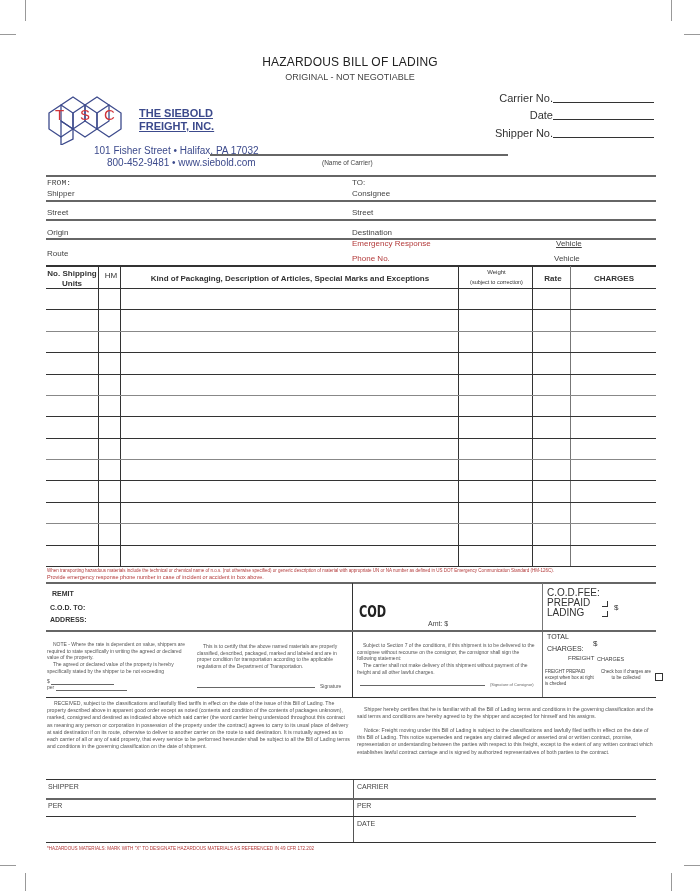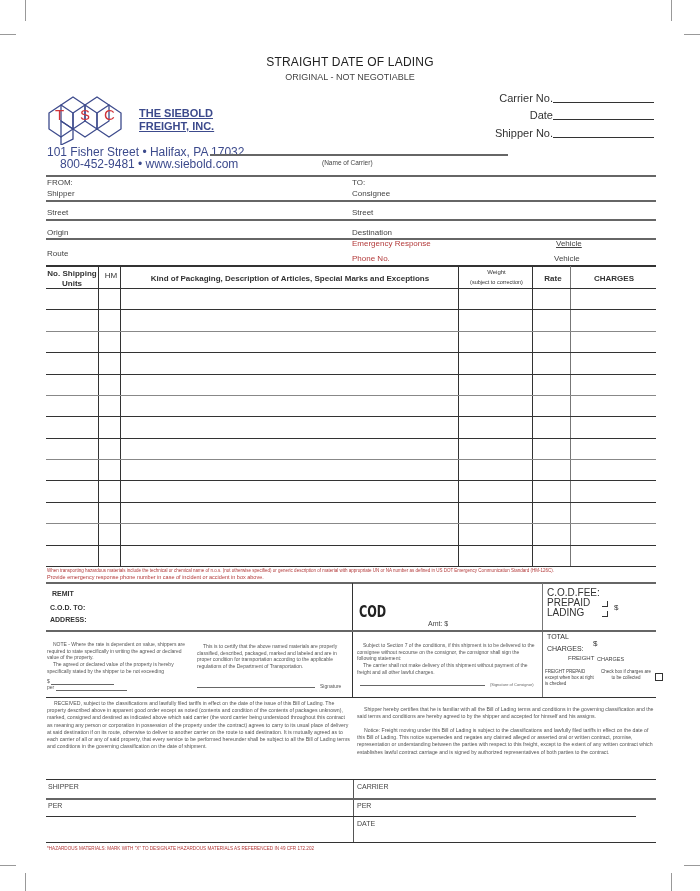--- a/index.html
+++ b/index.html
@@ -4,21 +4,21 @@
 <style>
   html,body{margin:0;padding:0;background:#fff;}
   body{width:700px;height:891px;position:relative;overflow:hidden;font-family:"Liberation Sans",sans-serif;color:#333;}
   .abs{position:absolute;}
   .crop{position:absolute;background:#999;}
   .title{left:0;width:700px;top:55px;text-align:center;font-size:12px;color:#222;letter-spacing:.2px;}
   .subtitle{left:0;width:700px;top:72px;text-align:center;font-size:9px;color:#444;}
   .hdr-field{font-size:11px;color:#333;text-align:right;}
   .hdr-line{position:absolute;border-bottom:1px solid #333;}
   .company{font-size:11px;font-weight:bold;color:#3c4a8c;line-height:13px;text-decoration:underline;}
-  .addr{font-size:12px;color:#3c4a8c;}
+  .addr{font-size:10px;color:#3c4a8c;margin-left:47px;}
   .lbl{font-size:8px;color:#444;}
   .red{color:#b33a3a;}
   .hline{position:absolute;height:0;border-top:1px solid #555;}
   .hline.thick{border-top:2px solid #666;}
   .vline{position:absolute;width:0;border-left:1px solid #333;}
   .th{position:absolute;font-size:8px;font-weight:bold;color:#333;text-align:center;}
   .tiny{font-size:5px;line-height:6.5px;color:#555;}
   .tinyred{font-size:4.5px;color:#b33a3a;}
   .cod{font-family:"DejaVu Sans",sans-serif;font-weight:bold;font-size:15px;color:#222;transform:scaleX(.75);transform-origin:left;}
   .box{display:inline-block;width:5px;height:5px;border:1px solid #333;border-top:none;border-left:none;vertical-align:middle;}
@@ -31,21 +31,21 @@
 
 <div class="crop" style="left:25px;top:0;width:1px;height:21px;"></div>
 <div class="crop" style="left:0;top:34px;width:16px;height:1px;"></div>
 <div class="crop" style="left:671px;top:0;width:1px;height:21px;"></div>
 <div class="crop" style="left:684px;top:34px;width:16px;height:1px;"></div>
 <div class="crop" style="left:0;top:865px;width:16px;height:1px;"></div>
 <div class="crop" style="left:25px;top:873px;width:1px;height:18px;"></div>
 <div class="crop" style="left:684px;top:865px;width:16px;height:1px;"></div>
 <div class="crop" style="left:671px;top:873px;width:1px;height:18px;"></div>
 
-<div class="abs title">STRAIGHT DATE OF LADING</div>
+<div class="abs title">HAZARDOUS BILL OF LADING</div>
 <div class="abs subtitle">ORIGINAL - NOT NEGOTIABLE</div>
 
 <svg class="abs" style="left:46px;top:95px;" width="90" height="50" viewBox="0 0 90 50">
   <g fill="none" stroke="#3c4a8c" stroke-width="1.3">
     <polygon points="15,10 27,2 39,10 39,26 27,34 15,26"></polygon>
     <polygon points="39,10 51,2 63,10 63,26 51,34 39,26"></polygon>
     <polygon points="3,18 15,10 27,18 27,34 15,42 3,34"></polygon>
     <polygon points="27,18 39,10 51,18 51,34 39,42 27,34"></polygon>
     <polygon points="51,18 63,10 75,18 75,34 63,42 51,34"></polygon>
     <polygon points="15,26 27,34 27,44 15,50"></polygon>
@@ -63,21 +63,21 @@
 <div class="hdr-line" style="left:553px;width:101px;top:102px;"></div>
 <div class="abs hdr-field" style="left:470px;width:83px;top:109px;">Date</div>
 <div class="hdr-line" style="left:553px;width:101px;top:119px;"></div>
 <div class="abs hdr-field" style="left:470px;width:83px;top:127px;">Shipper No.</div>
 <div class="hdr-line" style="left:553px;width:101px;top:137px;"></div>
 
 <div class="hline thick" style="left:210px;width:298px;top:154px;"></div>
 <div class="abs" style="left:322px;top:159px;font-size:6.5px;color:#444;">(Name of Carrier)</div>
 
 <div class="hline thick" style="left:46px;width:610px;top:175px;"></div>
-<div class="abs lbl" style="left:47px;top:178px;">FROM:</div>
+<div class="abs lbl" style="left:47px;top:178px;font-family:Liberation Mono, monospace;">FROM:</div>
 <div class="abs lbl" style="left:47px;top:189px;">Shipper</div>
 <div class="abs lbl" style="left:352px;top:178px;">TO:</div>
 <div class="abs lbl" style="left:352px;top:189px;">Consignee</div>
 <div class="hline thick" style="left:46px;width:610px;top:200px;"></div>
 <div class="abs lbl" style="left:47px;top:208px;">Street</div>
 <div class="abs lbl" style="left:352px;top:208px;">Street</div>
 <div class="hline thick" style="left:46px;width:610px;top:219px;"></div>
 <div class="abs lbl" style="left:47px;top:228px;">Origin</div>
 <div class="abs lbl" style="left:352px;top:228px;">Destination</div>
 <div class="hline thick" style="left:46px;width:610px;top:238px;"></div>

